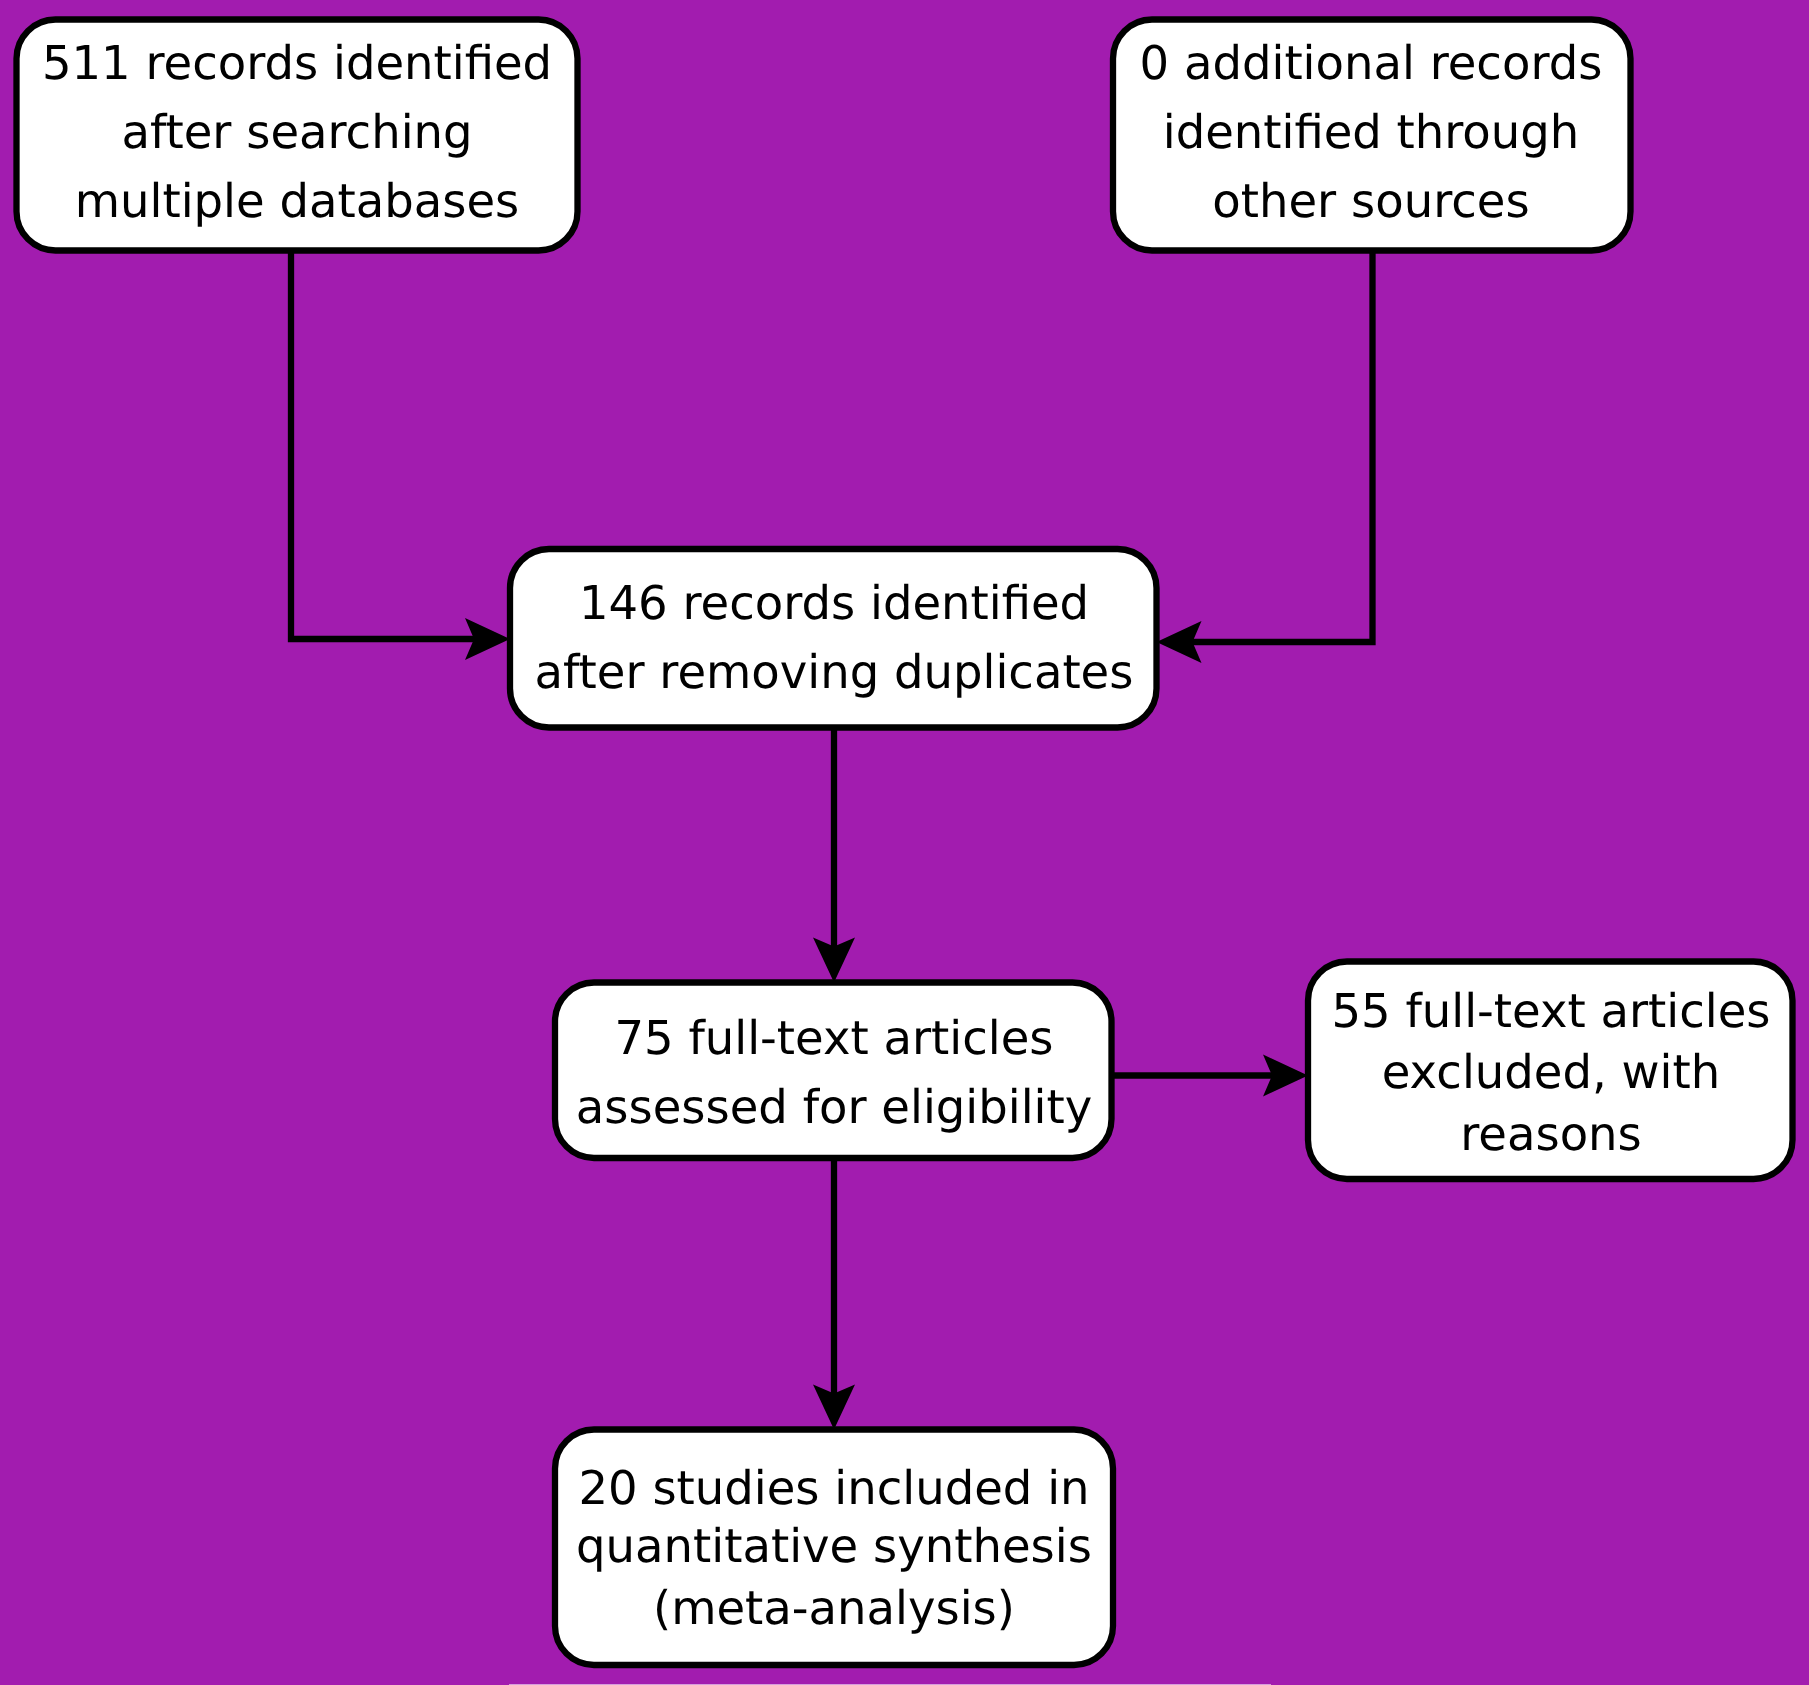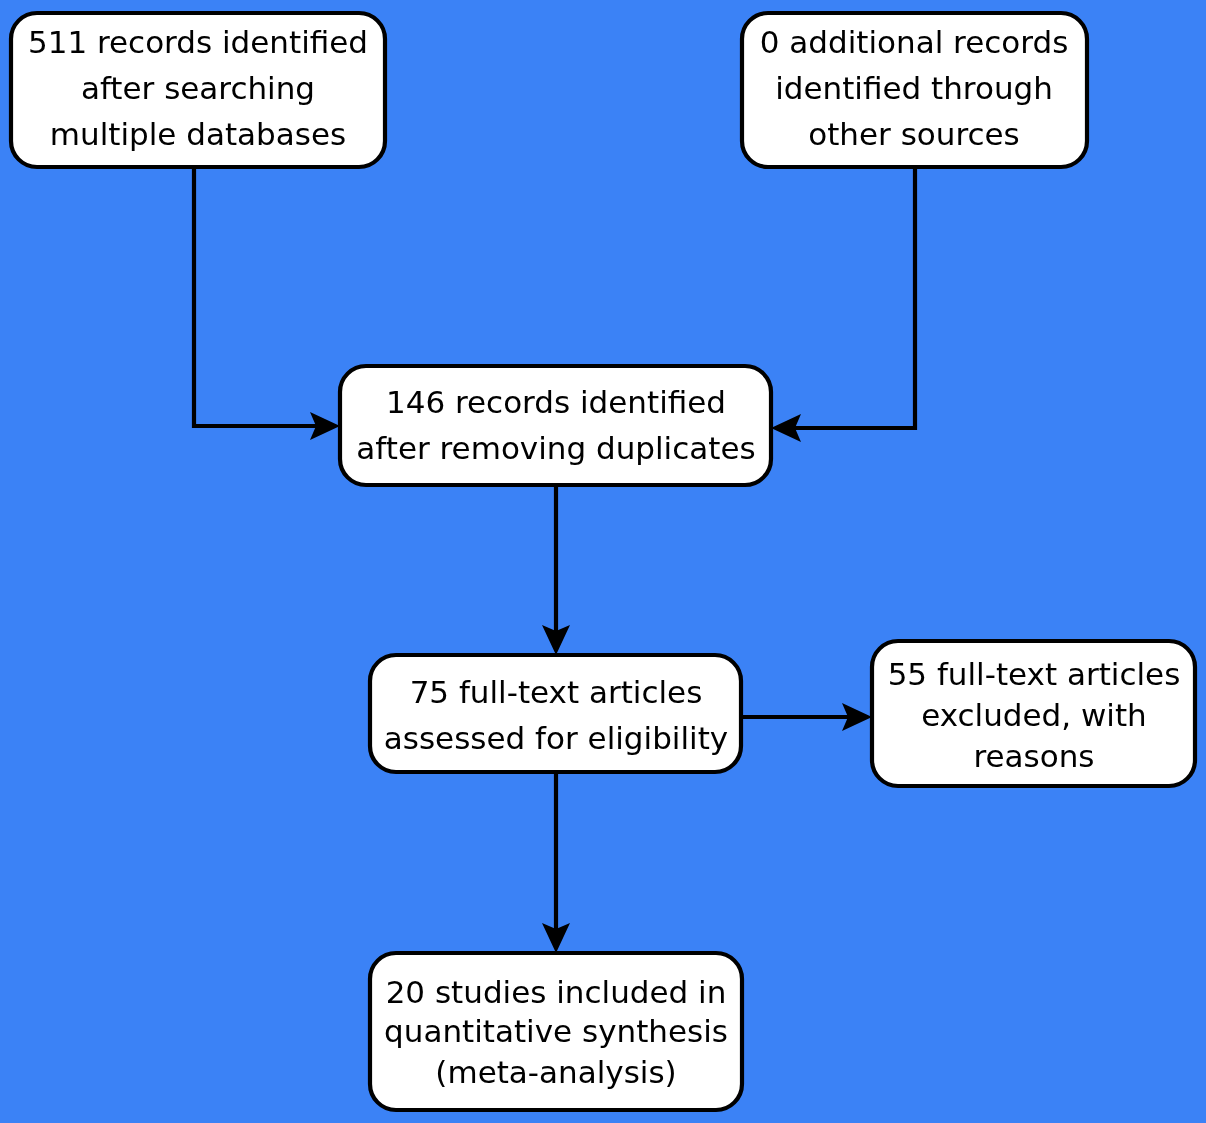--- a/index.html
+++ b/index.html
@@ -8,21 +8,21 @@
     padding: 0;
     background: #ffffff;
   }
   body {
     font-family: "DejaVu Sans", sans-serif;
   }
   #diagram-root {
     position: relative;
     width: 1206px;
     height: 1123px;
-    background: #3b82f6;
+    background: #a21caf;
     overflow: hidden;
   }
   #flow-svg {
     position: absolute;
     top: 0;
     left: 0;
     width: 1206px;
     height: 1123px;
     display: block;
   }

